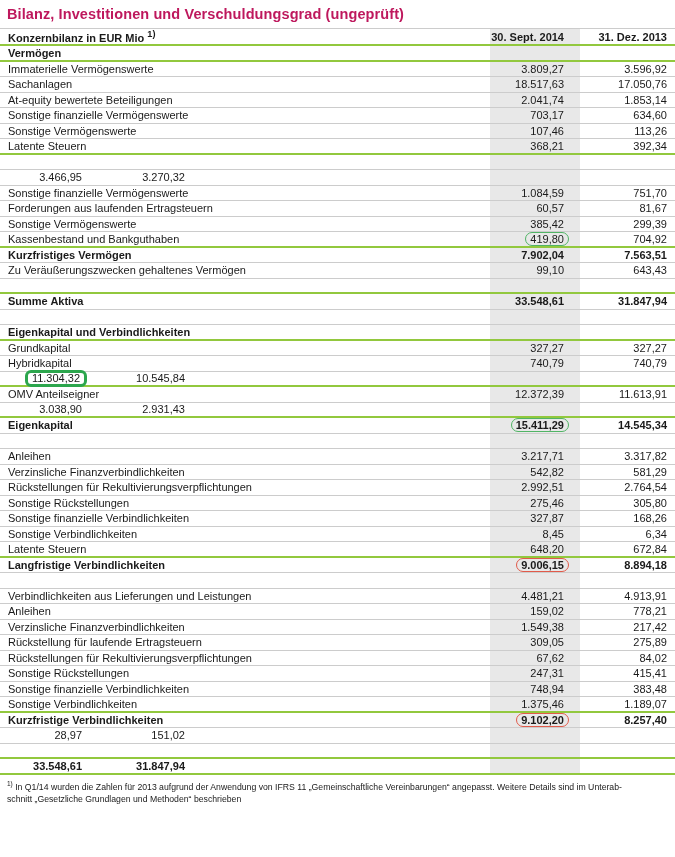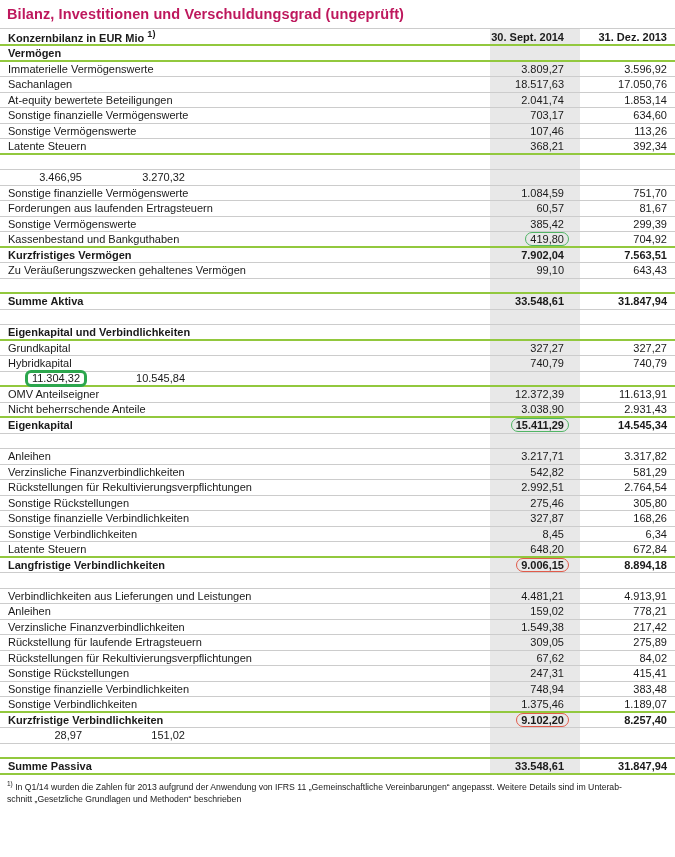--- a/index.html
+++ b/index.html
@@ -165,21 +165,20 @@
       <div class="row green">
         <div class="v v1"><span class="hl green-thick">11.304,32</span></div>
         <div class="v v2">10.545,84</div>
       </div>
       <div class="row">
         <div class="label">OMV Anteilseigner</div>
         <div class="v v1">12.372,39</div>
         <div class="v v2">11.613,91</div>
       </div>
       <div class="row green">
-        <div class="label">Nicht beherrschende Anteile</div>
         <div class="v v1">3.038,90</div>
         <div class="v v2">2.931,43</div>
       </div>
       <div class="row bold">
         <div class="label">Eigenkapital</div>
         <div class="v v1"><span class="hl green-thin">15.411,29</span></div>
         <div class="v v2">14.545,34</div>
       </div>
       <div class="row">
         <div class="label"></div>
@@ -279,21 +278,20 @@
       <div class="row">
         <div class="v v1">28,97</div>
         <div class="v v2">151,02</div>
       </div>
       <div class="row green">
         <div class="label"></div>
         <div class="v v1"></div>
         <div class="v v2"></div>
       </div>
       <div class="row green bold">
-        <div class="label">Summe Passiva</div>
         <div class="v v1">33.548,61</div>
         <div class="v v2">31.847,94</div>
       </div>
     </div>
 </div>
 
 <div class="footnote">
   <sup>1)</sup> <span>In Q1/14 wurden die Zahlen für 2013 aufgrund der Anwendung von IFRS 11 „Gemeinschaftliche Vereinbarungen“ angepasst. Weitere Details sind im Unterab-</span><br>
   <span>schnitt „Gesetzliche Grundlagen und Methoden“ beschrieben</span>
 </div>

